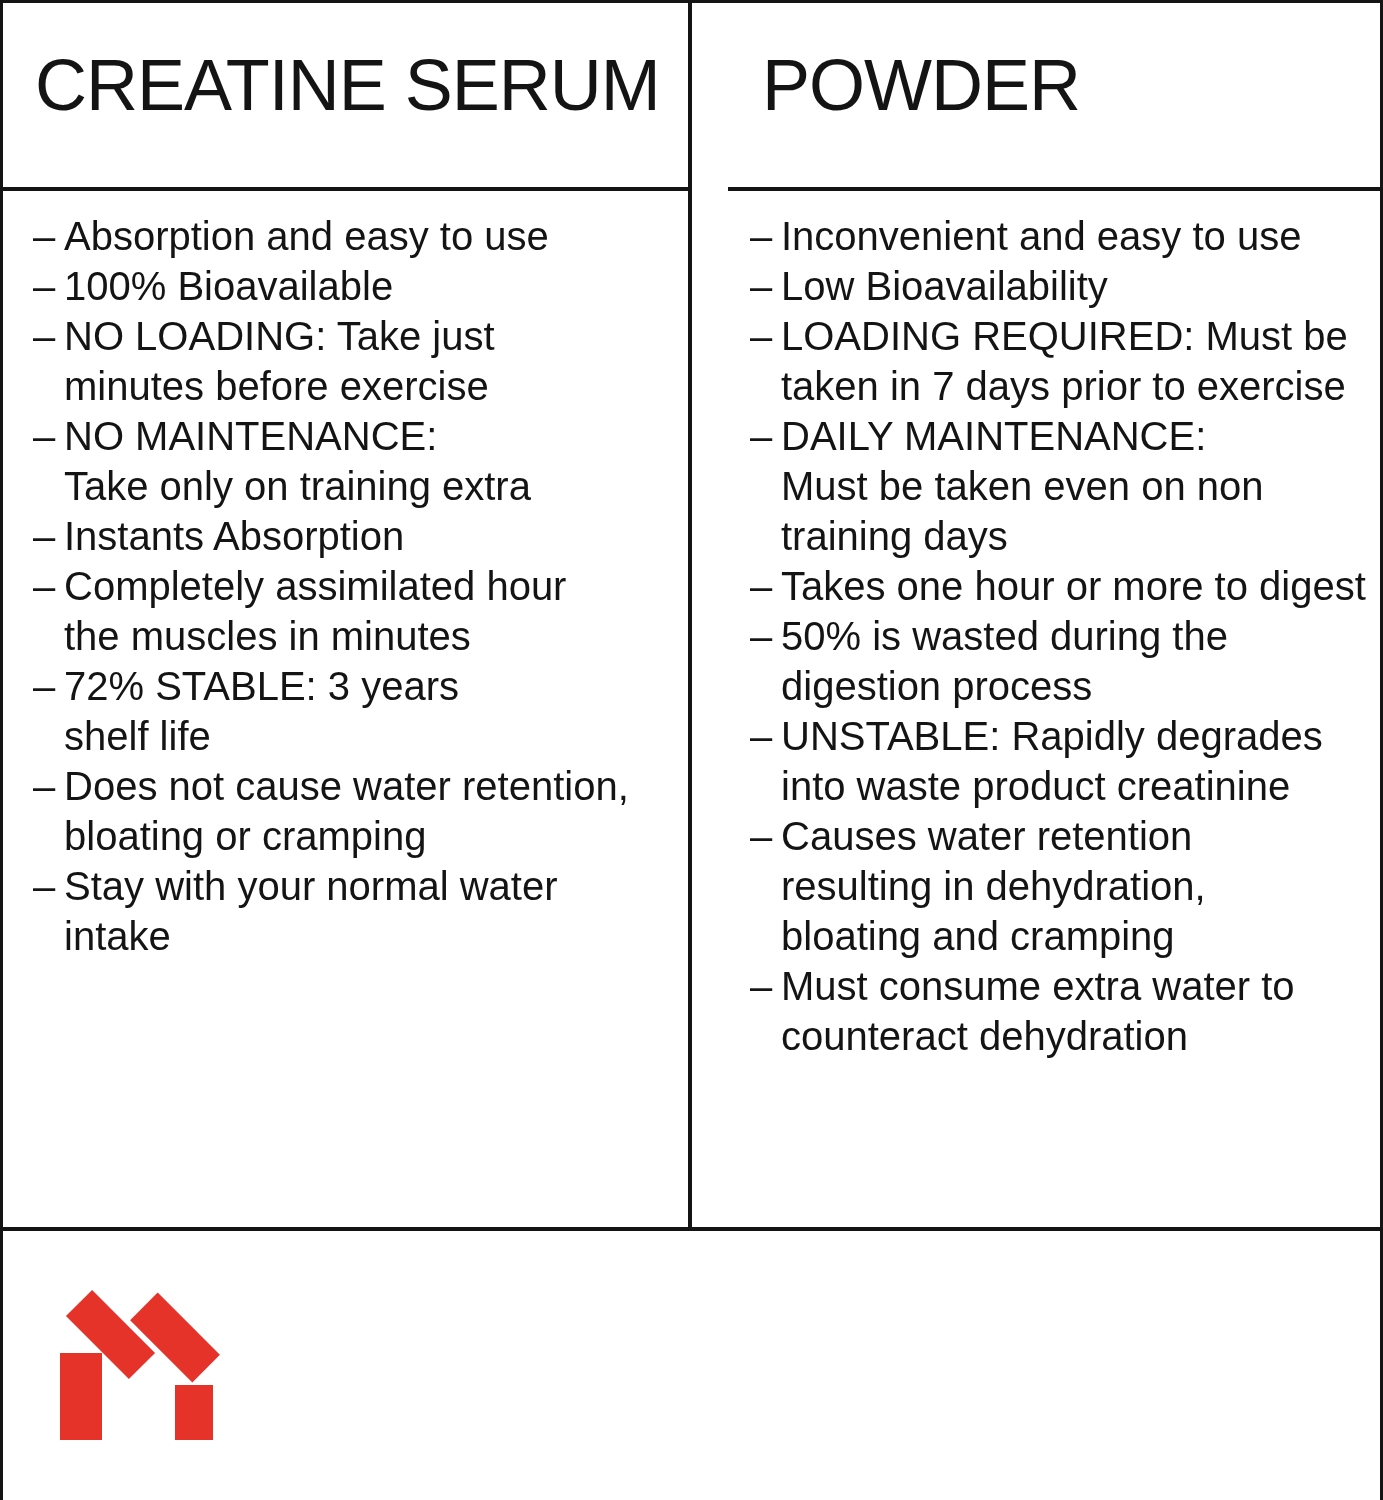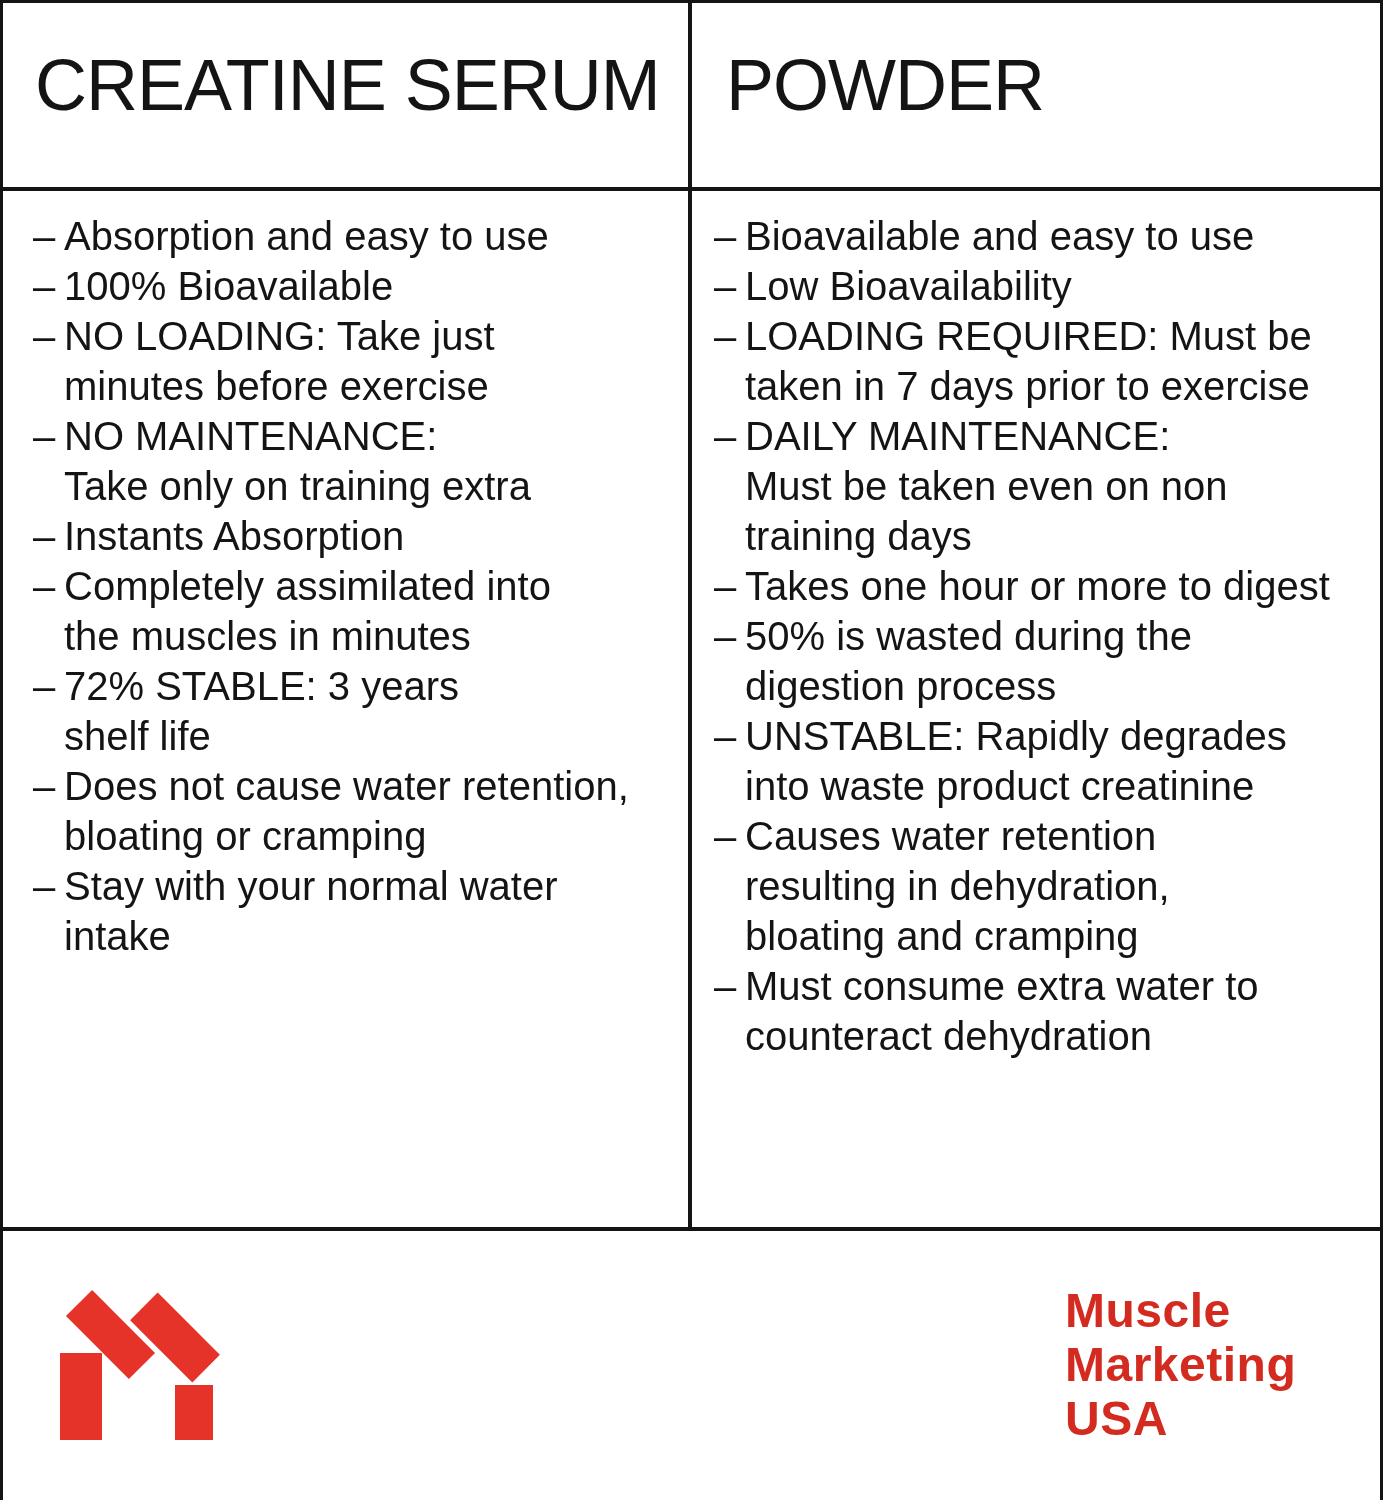--- a/index.html
+++ b/index.html
@@ -5,21 +5,21 @@
   * { margin:0; padding:0; box-sizing:border-box; }
   html,body { background:#ffffff; }
   .page {
     position:relative; width:1383px; height:1500px; background:#fff;
     border:3px solid var(--ink); border-bottom:none;
     font-family:"Liberation Sans", sans-serif; color:var(--ink); overflow:hidden;
   }
   .table { display:flex; width:100%; border-bottom:4px solid var(--ink); }
   .col { display:flex; flex-direction:column; }
   .col-left  { width:689px; border-right:4px solid var(--ink); }
-  .col-right { flex:1; }
+  .col-right { flex:1;padding-left:36px; }
   .cell-header {
     height:188px; border-bottom:4px solid var(--ink);
     font-size:72px; line-height:72px; letter-spacing:-1px;
     padding-top:46px; white-space:nowrap;
   }
   .col-left  .cell-header { padding-left:32px; }
   .col-right .cell-header { padding-left:34px; }
   .cell-body { height:1036px; padding-top:20px; }
   .col-left  .cell-body { padding-left:30px; padding-right:10px; }
   .col-right .cell-body { padding-left:22px; padding-right:6px; }
@@ -66,21 +66,21 @@
             <span class="dash">–</span>
             <span class="itext">NO MAINTENANCE:
 Take only on training extra</span>
           </div>
           <div class="item">
             <span class="dash">–</span>
             <span class="itext">Instants Absorption</span>
           </div>
           <div class="item">
             <span class="dash">–</span>
-            <span class="itext">Completely assimilated into
+            <span class="itext">Completely assimilated hour
 the muscles in minutes</span>
           </div>
           <div class="item">
             <span class="dash">–</span>
             <span class="itext">72% STABLE: 3 years
 shelf life</span>
           </div>
           <div class="item">
             <span class="dash">–</span>
             <span class="itext">Does not cause water retention,
@@ -92,21 +92,21 @@
 intake</span>
           </div>
         </div>
     </div>
 
     <div class="col col-right">
       <div class="cell-header">POWDER</div>
       <div class="cell-body">
           <div class="item">
             <span class="dash">–</span>
-            <span class="itext">Bioavailable and easy to use</span>
+            <span class="itext">Inconvenient and easy to use</span>
           </div>
           <div class="item">
             <span class="dash">–</span>
             <span class="itext">Low Bioavailability</span>
           </div>
           <div class="item">
             <span class="dash">–</span>
             <span class="itext">LOADING REQUIRED: Must be
 taken in 7 days prior to  exercise</span>
           </div>
@@ -148,21 +148,16 @@
 
   <div class="footer">
 
     <div class="logo">
       <div class="shape bar-left"></div>
       <div class="shape diag-1"></div>
       <div class="shape diag-2"></div>
       <div class="shape bar-right"></div>
     </div>
 
-    <div class="brand">
-      <div>Muscle</div>
-      <div>Marketing</div>
-      <div>USA</div>
-    </div>
 
   </div>
 
 </div>
 
 </body></html>

